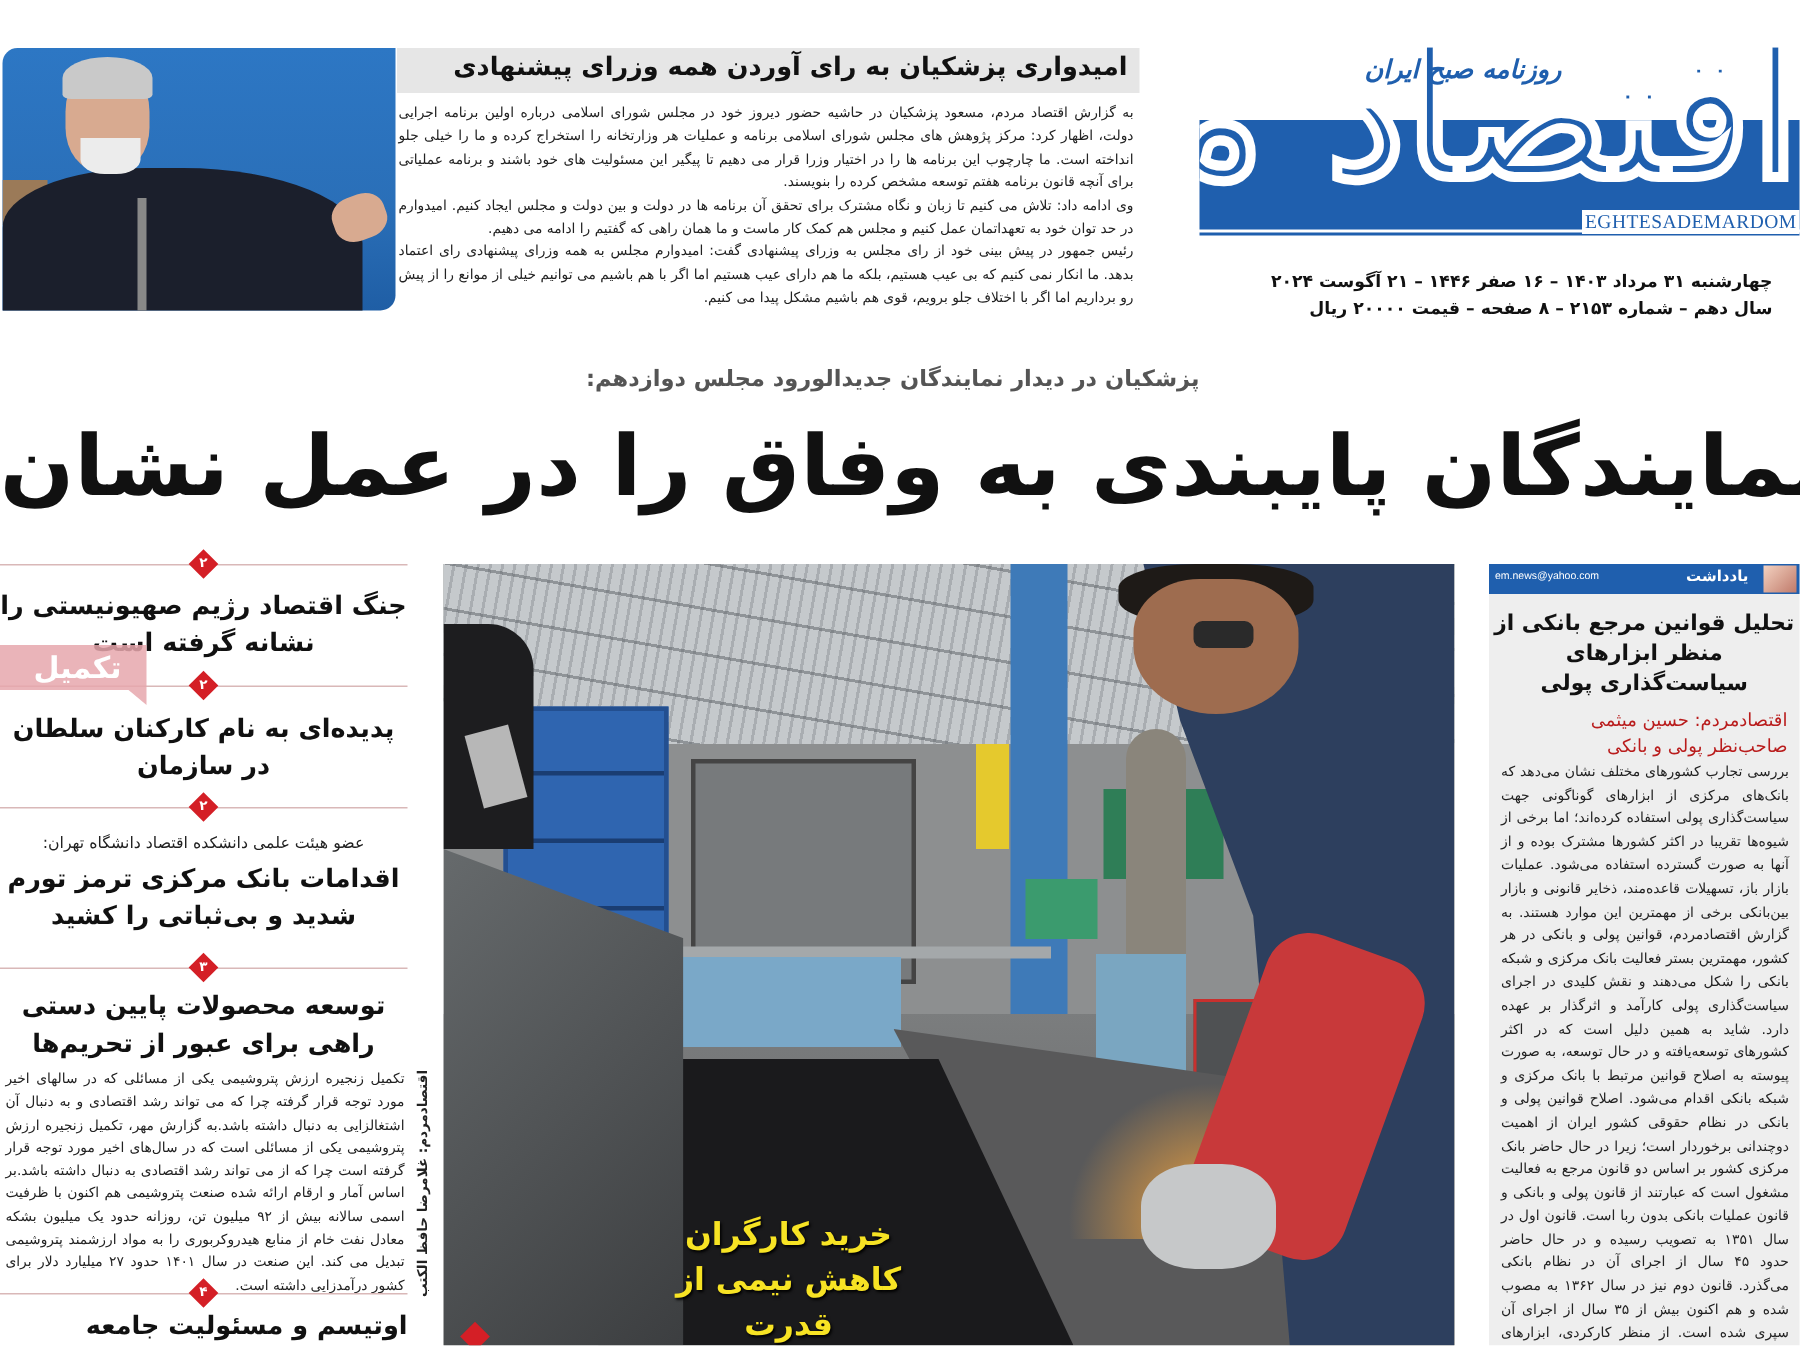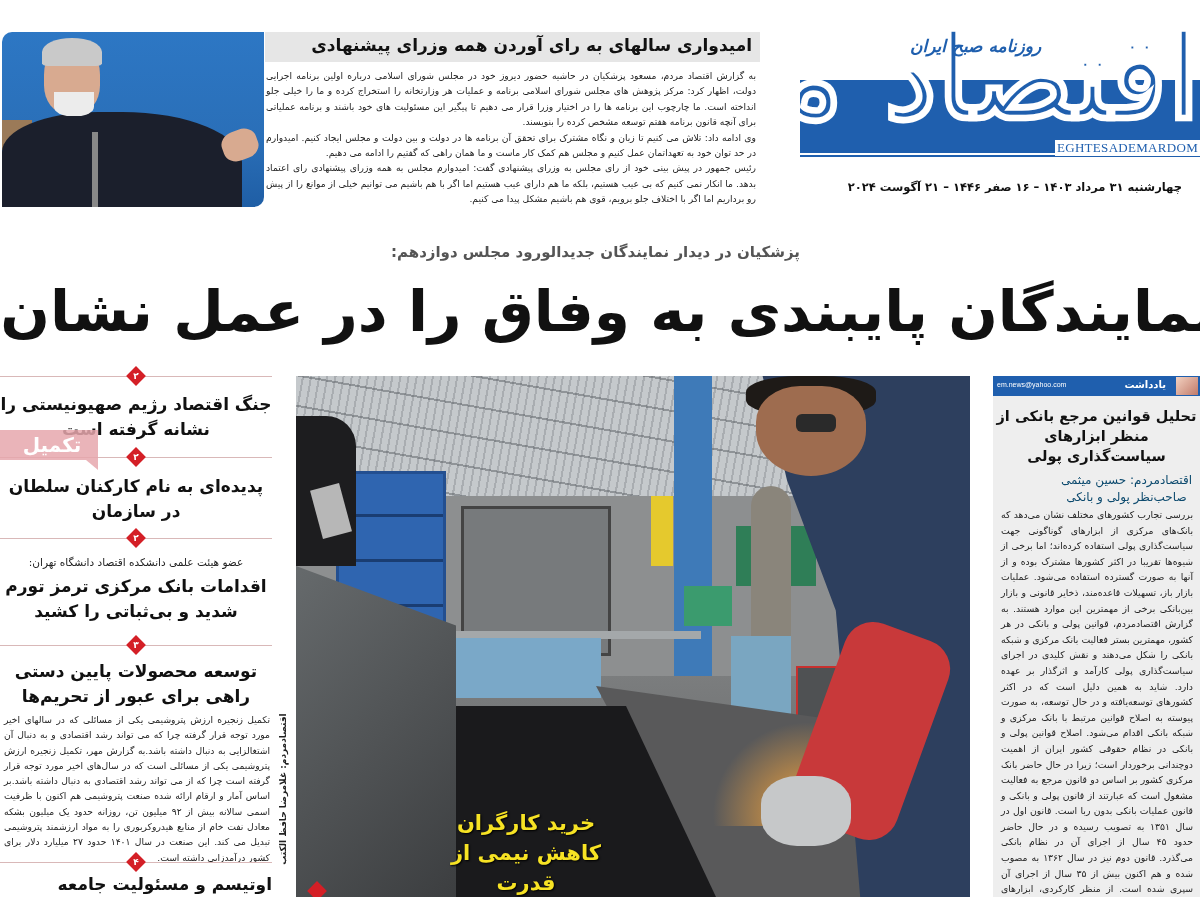--- a/index.html
+++ b/index.html
@@ -83,38 +83,39 @@
     .photo-caption { position: absolute; left: 130px; top: 432px; width: 200px; text-align: center; font-size: 21px; font-weight: 900; line-height: 30px; color: #f7e324; text-shadow: 1px 1px 2px #000; }
     .photo-badge { position: absolute; left: 14px; top: 508px; width: 14px; height: 14px; background: #d41f26; transform: rotate(45deg); }
 
     
     .right-col { position: absolute; left: 993px; top: 376px; width: 207px; height: 521px; background: #eeeeee; }
     .ed-bar { position: absolute; left: 0; top: 0; width: 207px; height: 20px; background: #1f5fae; }
     .ed-label { position: absolute; right: 34px; top: 3px; font-size: 10px; font-weight: bold; color: #fff; }
     .ed-email { position: absolute; left: 4px; top: 5px; font-size: 7px; color: #fff; direction: ltr; font-family: "Liberation Sans", sans-serif; }
     .ed-thumb { position: absolute; right: 2px; top: 1px; width: 22px; height: 18px; background: linear-gradient(135deg, #f3d2c1, #c07a6a); }
     .ed-title { position: absolute; left: 0; top: 30px; width: 207px; text-align: center; font-size: 14.5px; font-weight: bold; line-height: 20px; color: #111; }
-    .ed-author { position: absolute; right: 8px; top: 96px; font-size: 12px; line-height: 17px; color: #0c4a6e; text-align: center; margin-left: 19px; }
+    .ed-author { position: absolute; right: 8px; top: 96px; font-size: 12px; line-height: 17px; color: #b91c1c; text-align: right; margin-left: 19px; }
     .ed-body { position: absolute; left: 8px; top: 131px; width: 192px; font-size: 9.3px; line-height: 15.6px; color: #222; text-align: justify; }
   </style>
 </head>
 <body>
 
 <div class="masthead">
   <div class="mast-band"></div>
   <div class="mast-band-bottom"></div>
   <div class="mast-logo">اقتصاد مردم</div>
   <div class="mast-tagline">روزنامه صبح ایران</div>
   <div class="mast-latin">EGHTESADEMARDOM</div>
   <div class="mast-date">چهارشنبه ۳۱ مرداد ۱۴۰۳ – ۱۶ صفر ۱۴۴۶ – ۲۱ آگوست ۲۰۲۴</div>
+  <div class="mast-issue">سال دهم – شماره ۲۱۵۳ – ۸ صفحه – قیمت ۲۰۰۰۰ ریال</div>
 </div>
 
 <div class="top-story">
   <div class="top-headline-bar">
-    <div class="top-headline">امیدواری سالهای به رای آوردن همه وزرای پیشنهادی</div>
+    <div class="top-headline">امیدواری پزشکیان به رای آوردن همه وزرای پیشنهادی</div>
   </div>
   <div class="top-body">
     <p>به گزارش اقتصاد مردم، مسعود پزشکیان در حاشیه حضور دیروز خود در مجلس شورای اسلامی درباره اولین برنامه اجرایی دولت، اظهار کرد: مرکز پژوهش های مجلس شورای اسلامی برنامه و عملیات هر وزارتخانه را استخراج کرده و ما را خیلی جلو انداخته است. ما چارچوب این برنامه ها را در اختیار وزرا قرار می دهیم تا پیگیر این مسئولیت های خود باشند و برنامه عملیاتی برای آنچه قانون برنامه هفتم توسعه مشخص کرده را بنویسند.</p>
     <p>وی ادامه داد: تلاش می کنیم تا زبان و نگاه مشترک برای تحقق آن برنامه ها در دولت و بین دولت و مجلس ایجاد کنیم. امیدوارم در حد توان خود به تعهداتمان عمل کنیم و مجلس هم کمک کار ماست و ما همان راهی که گفتیم را ادامه می دهیم.</p>
     <p>رئیس جمهور در پیش بینی خود از رای مجلس به وزرای پیشنهادی گفت: امیدوارم مجلس به همه وزرای پیشنهادی رای اعتماد بدهد. ما انکار نمی کنیم که بی عیب هستیم، بلکه ما هم دارای عیب هستیم اما اگر با هم باشیم می توانیم خیلی از موانع را از پیش رو برداریم اما اگر با اختلاف جلو برویم، قوی هم باشیم مشکل پیدا می کنیم.</p>
   </div>
 </div>
 <div class="top-photo" style="left:2px;top:32px;">
   <div class="tp-chair"></div>
   <div class="tp-body"></div>

